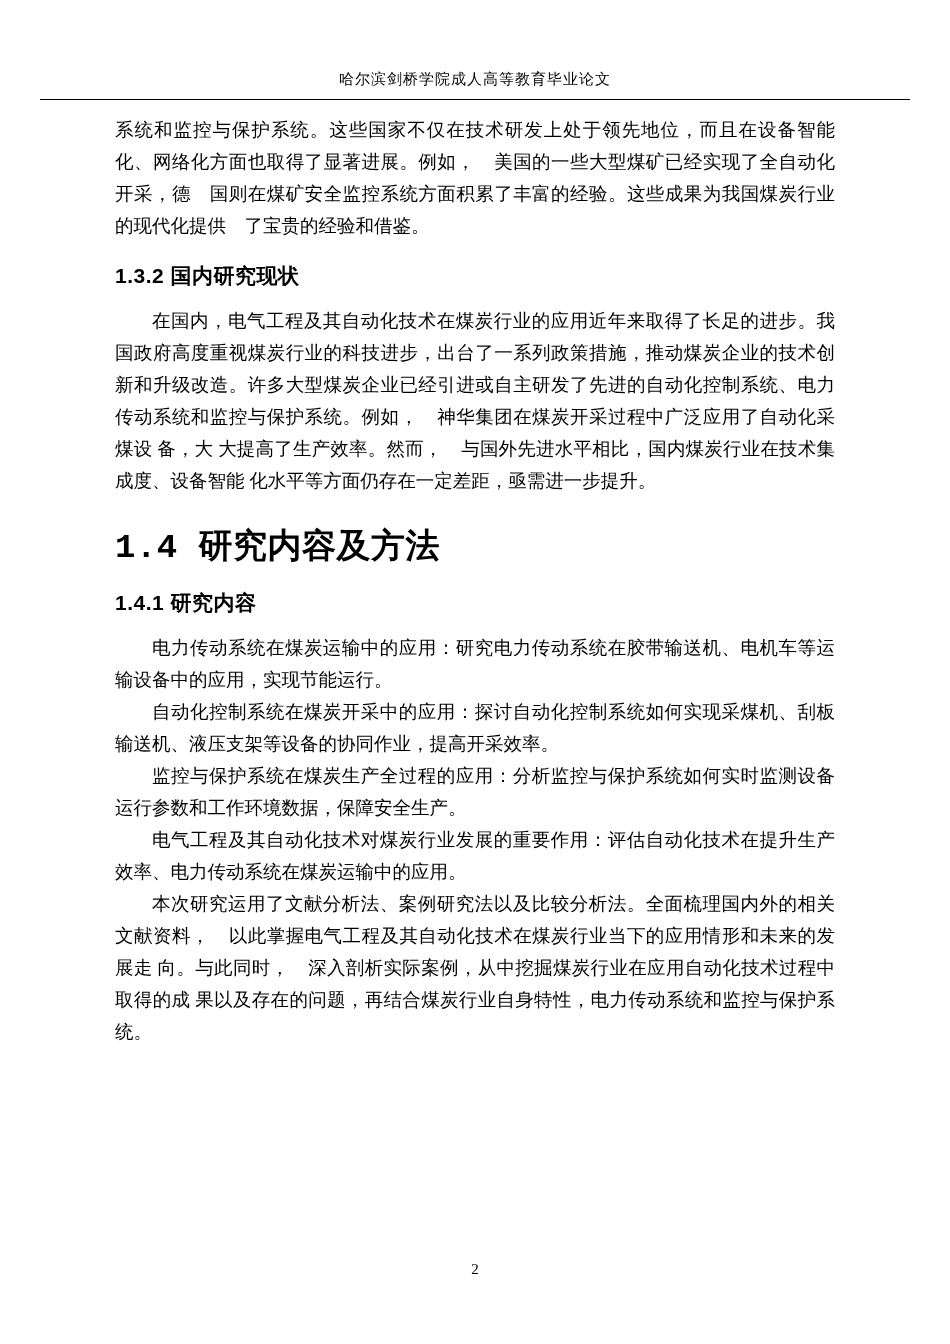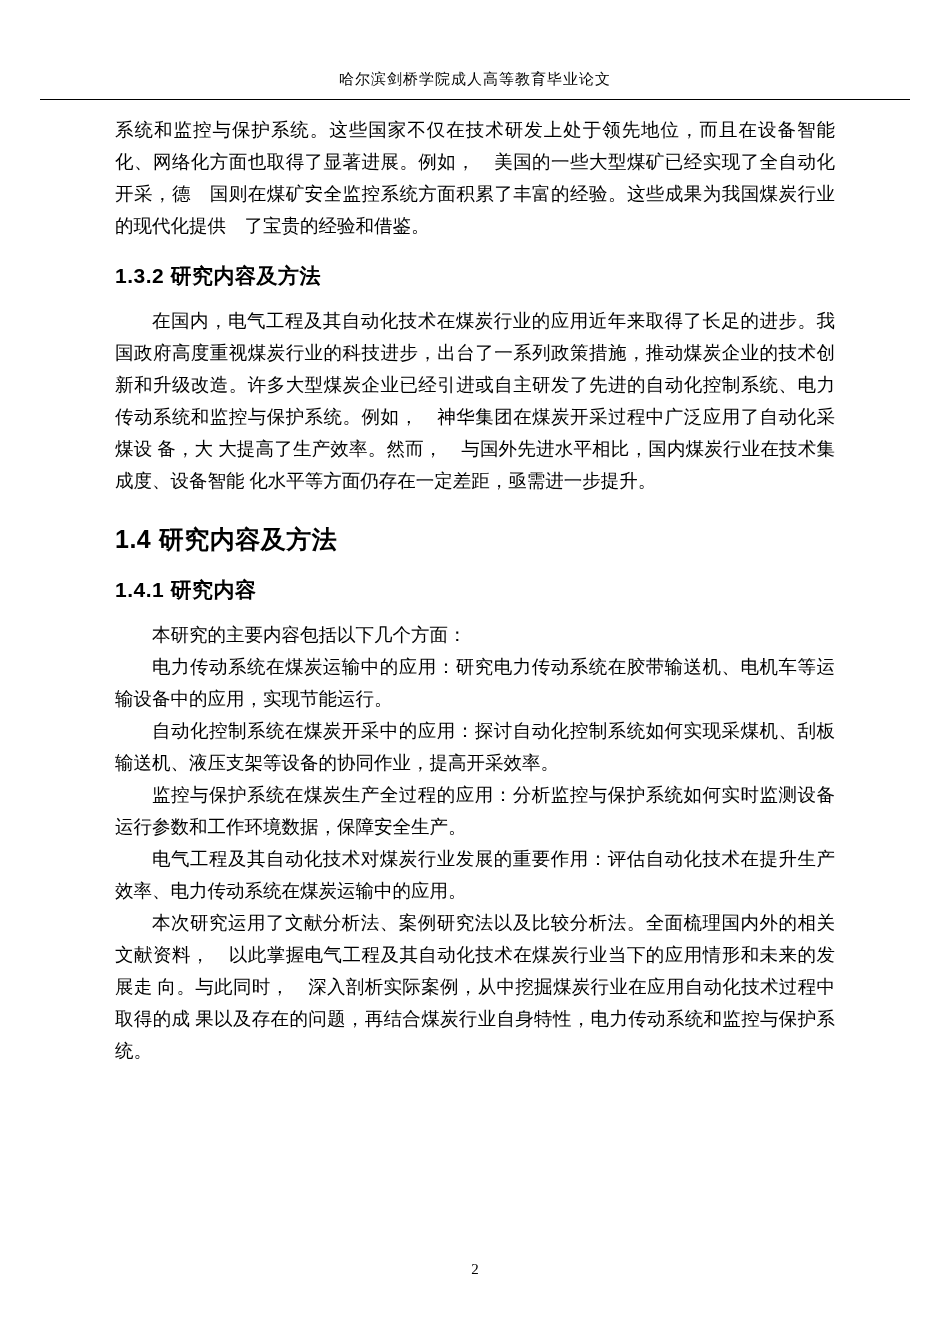--- a/index.html
+++ b/index.html
@@ -46,23 +46,23 @@
     line-height: 32px;
     text-align: justify;
     margin: 0;
     word-break: break-all;
     font-family: Liberation Serif, serif;
   }
   .para.indent {
     text-indent: 2em;
   }
   .h2 {
-    font-family: Liberation Sans, sans-serif;
+    font-family: Liberation Mono, monospace;
     font-weight: 700;
-    font-size: 25px;
+    font-size: 34px;
     margin: 26px 0 20px 0;
     letter-spacing: 0.5px;
   }
   .h3 {
     font-family: "Liberation Sans", "DejaVu Sans", sans-serif;
     font-weight: 700;
     font-size: 21px;
     margin: 20px 0 15px 0;
     letter-spacing: 0.5px;
   }
@@ -85,25 +85,24 @@
 <body>
 
 <div class="page">
   <div class="header">
     <span>哈尔滨剑桥学院成人高等教育毕业论文</span>
   </div>
   <div class="header-divider"></div>
 
   <div class="content">
       <p class="para">系统和监控与保护系统。这些国家不仅在技术研发上处于领先地位，而且在设备智能化、网络化方面也取得了显著进展。例如，　美国的一些大型煤矿已经实现了全自动化开采，德　国则在煤矿安全监控系统方面积累了丰富的经验。这些成果为我国煤炭行业的现代化提供　了宝贵的经验和借鉴。</p>
-      <h3 class="h3">1.3.2 研究内容及方法</h3>
+      <h3 class="h3">1.3.2 国内研究现状</h3>
       <p class="para indent">在国内，电气工程及其自动化技术在煤炭行业的应用近年来取得了长足的进步。我国政府高度重视煤炭行业的科技进步，出台了一系列政策措施，推动煤炭企业的技术创新和升级改造。许多大型煤炭企业已经引进或自主研发了先进的自动化控制系统、电力传动系统和监控与保护系统。例如，　神华集团在煤炭开采过程中广泛应用了自动化采煤设 备，大 大提高了生产效率。然而，　与国外先进水平相比，国内煤炭行业在技术集成度、设备智能 化水平等方面仍存在一定差距，亟需进一步提升。</p>
       <h2 class="h2">1.4 研究内容及方法</h2>
       <h3 class="h3">1.4.1 研究内容</h3>
-      <p class="para indent">本研究的主要内容包括以下几个方面：</p>
       <p class="para indent">电力传动系统在煤炭运输中的应用：研究电力传动系统在胶带输送机、电机车等运输设备中的应用，实现节能运行。</p>
       <p class="para indent">自动化控制系统在煤炭开采中的应用：探讨自动化控制系统如何实现采煤机、刮板输送机、液压支架等设备的协同作业，提高开采效率。</p>
       <p class="para indent">监控与保护系统在煤炭生产全过程的应用：分析监控与保护系统如何实时监测设备运行参数和工作环境数据，保障安全生产。</p>
       <p class="para indent">电气工程及其自动化技术对煤炭行业发展的重要作用：评估自动化技术在提升生产效率、电力传动系统在煤炭运输中的应用。</p>
       <p class="para indent">本次研究运用了文献分析法、案例研究法以及比较分析法。全面梳理国内外的相关文献资料，　以此掌握电气工程及其自动化技术在煤炭行业当下的应用情形和未来的发展走 向。与此同时，　深入剖析实际案例，从中挖掘煤炭行业在应用自动化技术过程中取得的成 果以及存在的问题，再结合煤炭行业自身特性，电力传动系统和监控与保护系统。</p>
     </div>
 
   <div class="footer">2</div>
 </div>
 

